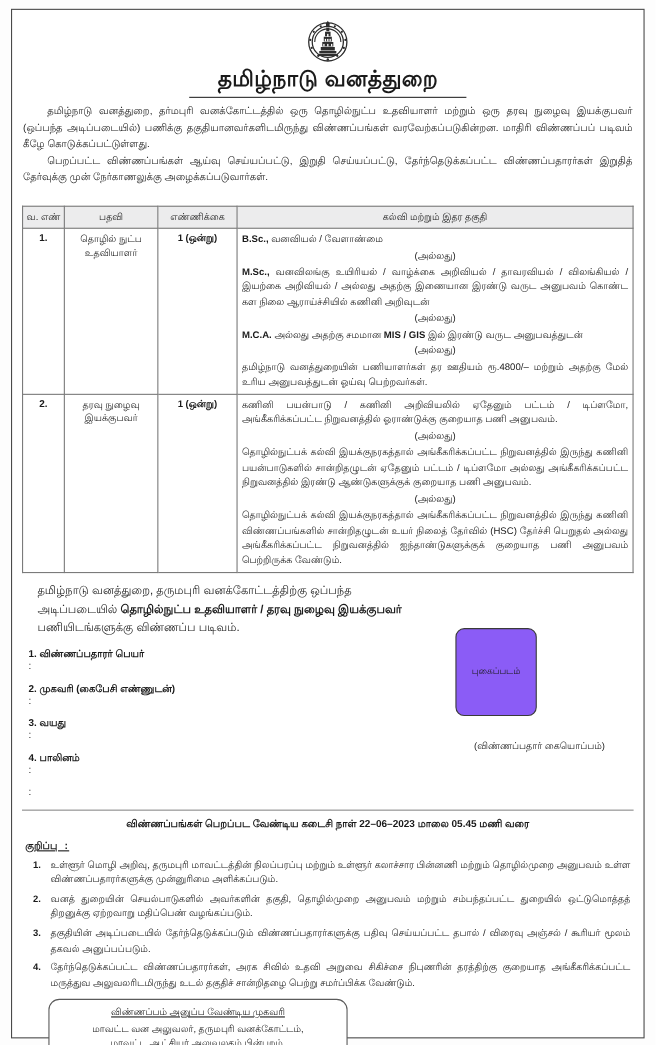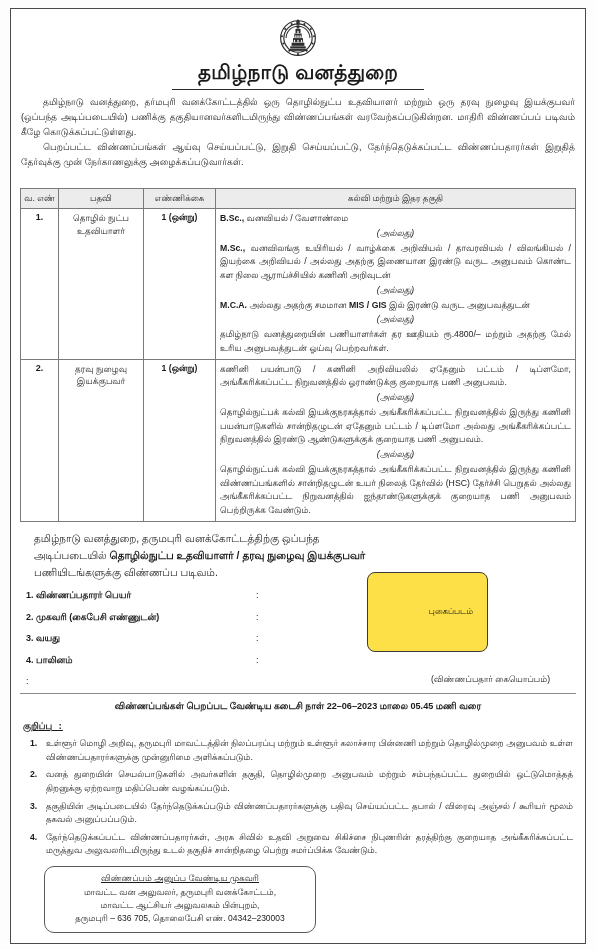--- a/index.html
+++ b/index.html
@@ -118,21 +118,20 @@
     line-height: 1.58;
     text-align: justify;
     text-align-last: left;
     padding: 4px 6px 5px 6px;
   }
   td.c-qual .line { margin: 0; }
   td.c-qual .orline {
     text-align: right;
     text-align-last: center;
     margin: 1px 0 1px 0;
-    font-style: italic;
   }
   .b { font-weight: bold; }
 
   
   .form-head {
     text-align: left;
     font-size: 10.4px;
     line-height: 1.62;
     margin: 9px 14px 0 14px;
   }
@@ -143,42 +142,42 @@
     position: relative;
     margin: 9px 0 0 0;
     min-height: 98px;
   }
   .field-row {
     display: flex;
     align-items: baseline;
     font-size: 9px;
     margin-bottom: 10.5px;
     padding-left: 6px;
+    flex-direction: column;
   }
   .field-label {
     width: 230px;
     font-weight: bold;
   }
   .field-colon { width: 14px; }
   .field-line { flex: 1; }
 
   .photo-box {
     position: absolute;
     right: 88px;
     top: -18px;
     width: 72px;
     height: 78px;
     border: 1.3px solid #3a3a3a;
     border-radius: 8px;
     display: flex;
     align-items: center;
     justify-content: center;
     font-size: 8.2px;
-    background: #fde047;
-    padding-left: 47px;
+    background: #8b5cf6;
   }
   .sign-note {
     position: absolute;
     right: 26px;
     top: 84px;
     font-size: 8.6px;
   }
 
   .sep {
     height: 0.9px;

